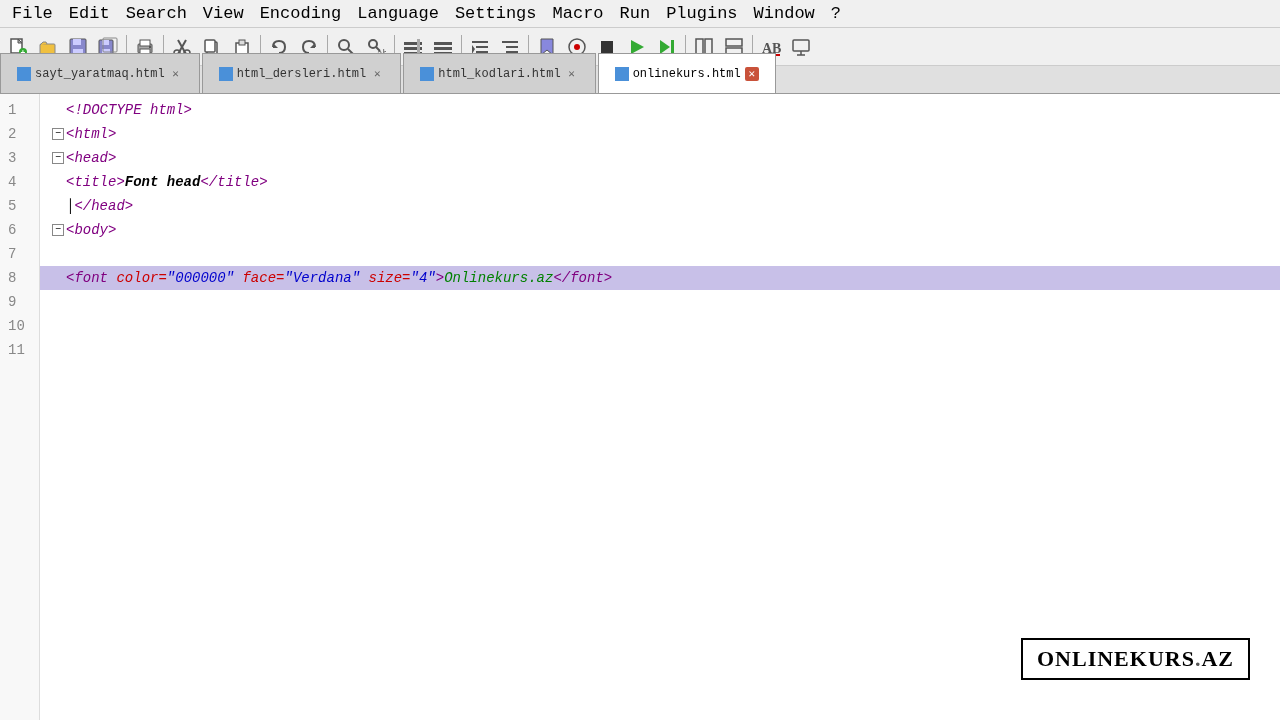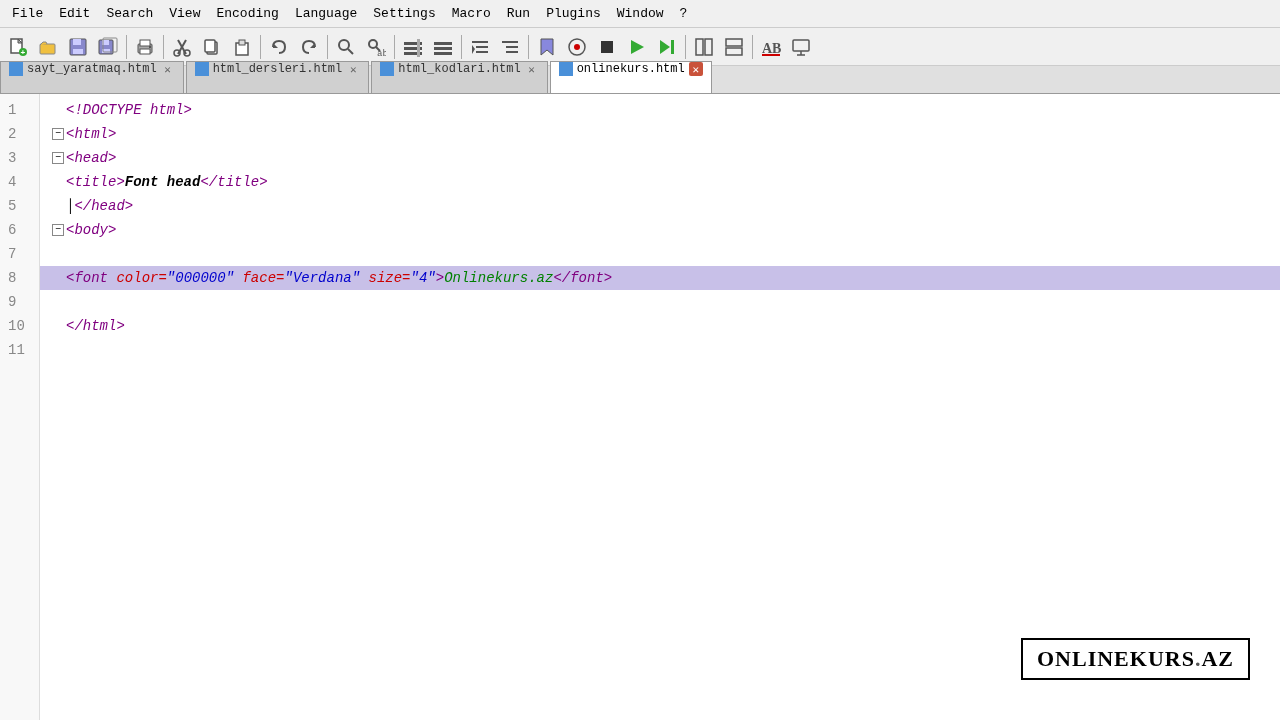--- a/index.html
+++ b/index.html
@@ -10,21 +10,21 @@
       background: #f0f0f0;
       border-bottom: 1px solid #ccc;
       display: flex;
       align-items: center;
       height: 28px;
       padding: 0 4px;
       flex-shrink: 0;
     }
     .menubar-item {
       padding: 2px 8px;
-      font-size: 13px;
+      font-size: 17px;
       color: #000;
       cursor: pointer;
       white-space: nowrap;
     }
 
     
     .toolbar {
       background: #f0f0f0;
       border-bottom: 1px solid #ccc;
       display: flex;
@@ -57,22 +57,23 @@
     .tabs-bar {
       background: #e0e0e0;
       display: flex;
       align-items: flex-end;
       height: 28px;
       border-bottom: 1px solid #999;
       flex-shrink: 0;
     }
     .tab {
       display: flex;
-      height: 32px;
-      padding: 0 8px;
+      align-items: center;
+      height: 40px;
+      padding: 0 16px;
       background: #d0d0d0;
       border: 1px solid #999;
       border-bottom: none;
       margin-right: 2px;
       cursor: pointer;
       font-size: 12px;
       color: #333;
       gap: 4px;
       margin-top: 4px;
     }
@@ -438,23 +439,19 @@
       <span style="display:inline-block;width:14px;"></span>
       <span style="color:#800080;background:#c8c0e8;">&lt;font </span><span style="color:#cc0000;background:#c8c0e8;">color=</span><span style="color:#0000cc;background:#c8c0e8;">"000000"</span><span style="color:#cc0000;background:#c8c0e8;"> face=</span><span style="color:#0000cc;background:#c8c0e8;">"Verdana"</span><span style="color:#cc0000;background:#c8c0e8;"> size=</span><span style="color:#0000cc;background:#c8c0e8;">"4"</span><span style="color:#800080;background:#c8c0e8;">&gt;</span><span style="color:#008000;background:#c8c0e8;">Onlinekurs.az</span><span style="color:#800080;background:#c8c0e8;">&lt;/font&gt;</span>
     </div>
 
     <div class="code-line">
       <span style="display:inline-block;width:14px;"></span>
       <span>&nbsp;</span>
     </div>
 
 
-    <div class="code-line">
-      <span style="display:inline-block;width:14px;"></span>
-      <span class="c-tag">&lt;/html&gt;</span>
-    </div>
 
     <div class="watermark">
       <span style="font-family: 'Times New Roman', serif; font-size: 22px; font-weight: bold; letter-spacing: 1px;"><span style="font-style:normal;">O</span>NLINE<span style="font-style:normal;">K</span>URS<span style="color:#555;">.</span>AZ</span>
     </div>
 
   </div>
 </div>
 
 </body></html>

